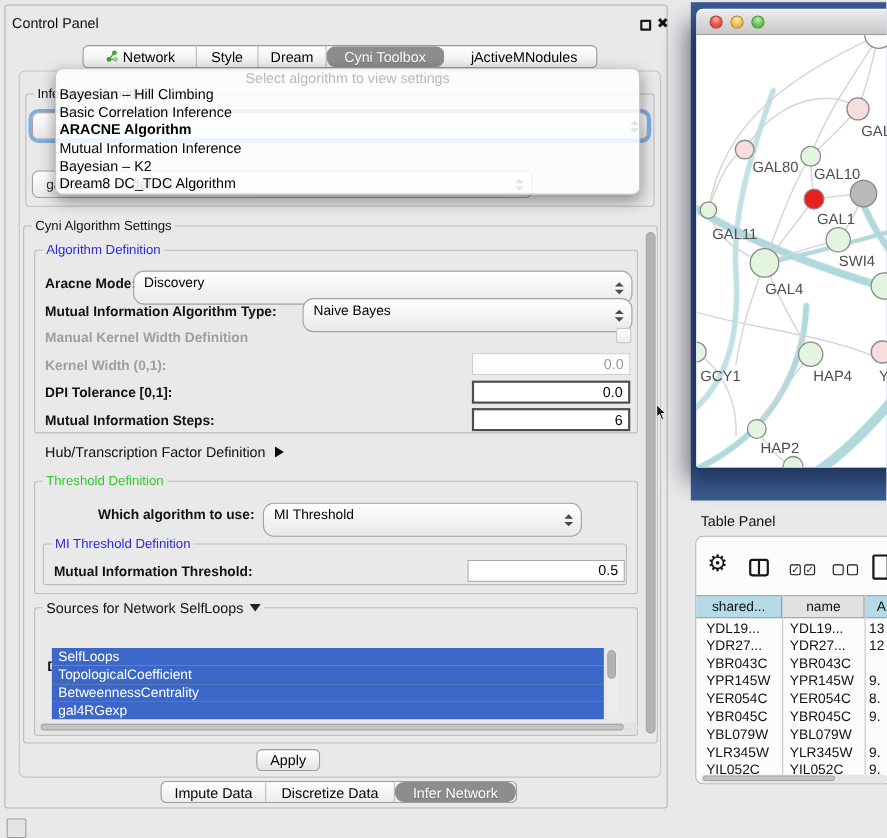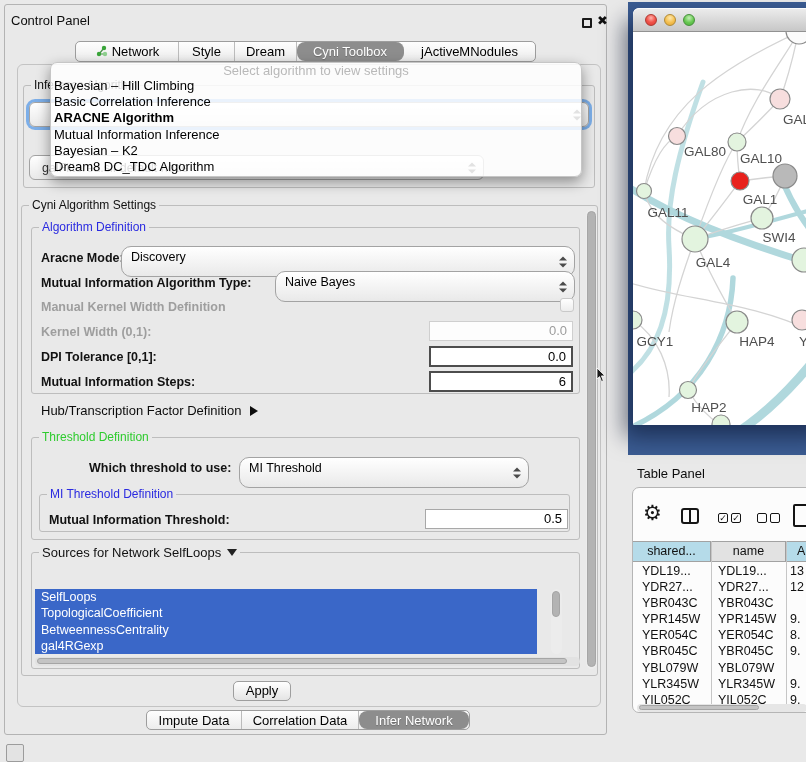--- a/index.html
+++ b/index.html
@@ -43,21 +43,21 @@
   .pitem { font-size:13px; height:16.2px; line-height:16.2px; padding-left:3px; color:#000; white-space:nowrap; }
   .pitem.hl { font-weight:bold; }
 
   .tri-r { display:inline-block; width:0; height:0; border-top:5px solid transparent; border-bottom:5px solid transparent; border-left:8px solid #0d0d0d; margin-left:9px; vertical-align:-1px; }
   .tri-d { display:inline-block; width:0; height:0; border-left:5px solid transparent; border-right:5px solid transparent; border-top:7px solid #222; margin-left:6px; vertical-align:1px; }
   .exp-label { position:absolute; font-size:13px; color:#0d0d0d; white-space:nowrap; }
 
   .sb-track { position:absolute; background:#ececec; border-radius:6px; }
   .sb-thumb { position:absolute; background:#b3b3b3; border-radius:5px; border:1px solid #a5a5a5; }
 
-  #attr-list { position:absolute; left:30px; top:584px; width:502px; height:65px; background:#fde047; overflow:hidden; }
+  #attr-list { position:absolute; left:42px; top:584px; width:502px; height:65px; background:#fde047; overflow:hidden; }
   .attr { height:16.25px; line-height:16.25px; background:#3a67c8; color:#fff; font-size:12.5px; padding-left:6px; white-space:nowrap; }
 
   .btn { position:absolute; background:linear-gradient(#ffffff,#e4e4e4); border:1px solid #9e9e9e; border-radius:5px; font-size:13px; text-align:center; color:#000; }
 
   #mini-icon { position:absolute; left:6px; top:744px; width:18px; height:18px; background:#e3e3e3; border:1px solid #9c9c9c; border-radius:2px; }
 
   
   #desktop { position:absolute; left:628px; top:2px; width:178px; height:453px; background:#3b5c92; }
   #netwin { position:absolute; left:633px; top:8px; width:200px; height:417px; background:#fff; border-radius:6px 0 0 2px; box-shadow:-9px 12px 22px rgba(5,15,40,.55); overflow:hidden; }
   #net-titlebar { position:absolute; left:0; top:0; width:100%; height:24px; background:linear-gradient(#ededed,#c7c7c7); border-bottom:1px solid #929292; border-radius:6px 0 0 0; box-shadow:inset 0 1px 0 #fbfbfb; }
@@ -105,21 +105,21 @@
       </div>
       <div class="tabseg" style="width:56px;">
         <span>Style</span>
       </div>
       <div class="tabseg" style="width:62px;">
         <span>Dream</span>
       </div>
       <div class="tabseg sel" style="width:107px;">
         <span>Cyni Toolbox</span>
       </div>
-      <div class="tabseg" style="width:131px;">
+      <div class="tabseg" style="width:131px;margin-left:7px;">
         <span>jActiveMNodules</span>
       </div>
     </div>
 
     <div id="content-frame"></div>
 
     <div class="group" style="left:18px; top:80px; width:572px; height:103px;">
       <span class="gtitle">Inference Algorithm</span>
     </div>
     <div id="combo-algorithm" class="combo" style="left:24px; top:97px; width:560px; height:25px; border-radius:6px;">
@@ -183,21 +183,21 @@
     <span class="flabel" style="left:36px; top:370px;">Mutual Information Steps:</span>
     <div class="nfield strong" style="left:424px; top:366px; width:144px;">6</div>
 
     <div class="exp-label" style="left:36px; top:398px;">
       <span>Hub/Transcription Factor Definition</span><span class="tri-r"></span>
     </div>
 
     <div class="group" style="left:26px; top:432px; width:549px; height:103px;">
       <span class="gtitle green">Threshold Definition</span>
     </div>
-    <span class="flabel" style="left:84px; top:456px;">Which threshold to use:</span>
+    <span class="flabel" style="left:84px; top:456px;">Which algorithm to use:</span>
     <div class="combo" style="left:234px; top:452px; width:290px;">
       <span>MI Threshold</span>
       <span class="arr">
           <i class="u"></i>
           <i class="d"></i>
         </span>
     </div>
     <div class="group" style="left:34px; top:489px; width:531px; height:38px;">
       <span class="gtitle blue">MI Threshold Definition</span>
     </div>
@@ -221,21 +221,21 @@
       <div class="sb-thumb" style="left:2px; top:1px; width:530px; height:6px; background:#c4c4c4;"></div>
     </div>
 
     <div class="btn" style="left:228px; top:676px; width:58px; height:20px; line-height:18px;">Apply</div>
 
     <div class="tabbar" style="left:141px; top:705px; height:20px;">
       <div class="tabseg" style="width:95px;">
         <span>Impute Data</span>
       </div>
       <div class="tabseg" style="width:117px;">
-        <span>Correlation Data</span>
+        <span>Discretize Data</span>
       </div>
       <div class="tabseg sel" style="width:110px;">
         <span>Infer Network</span>
       </div>
     </div>
   </div>
 
   <div id="mini-icon"></div>
 
   <div id="desktop"></div>

